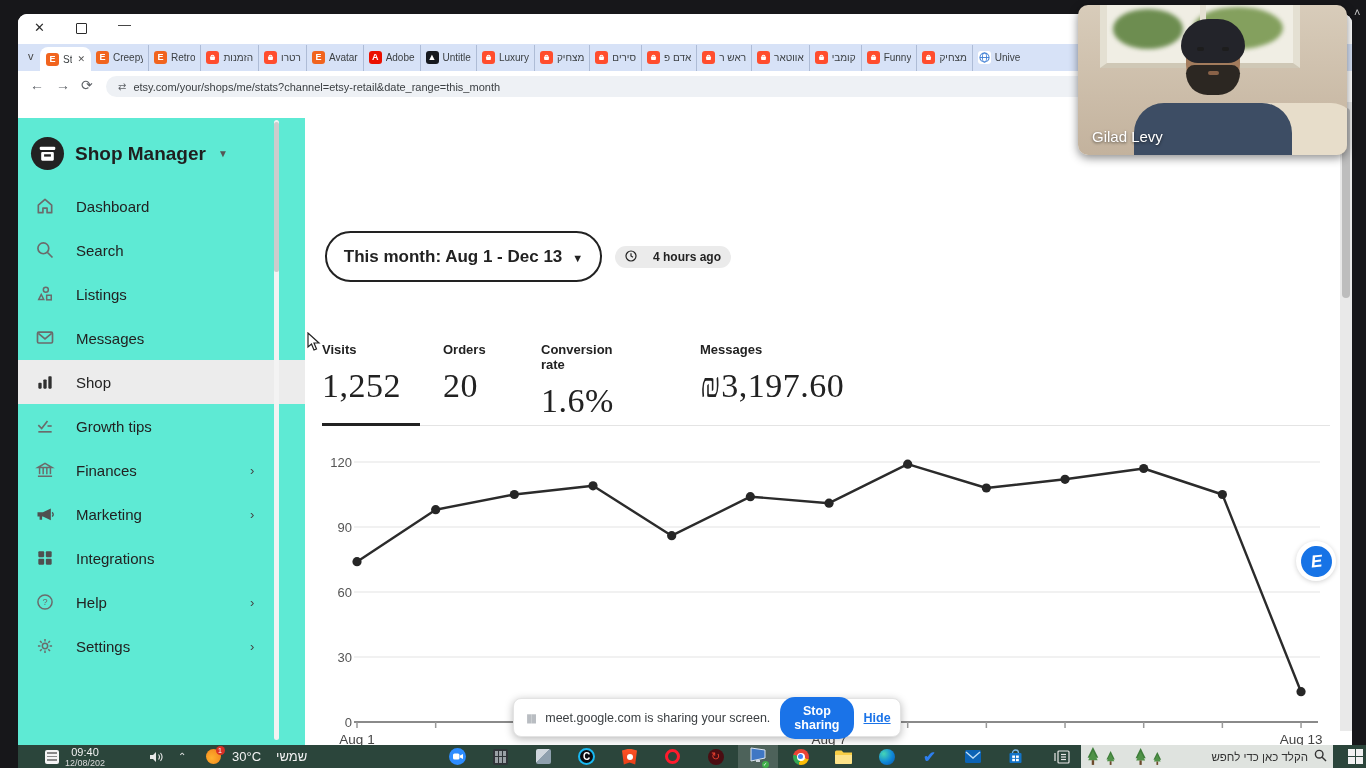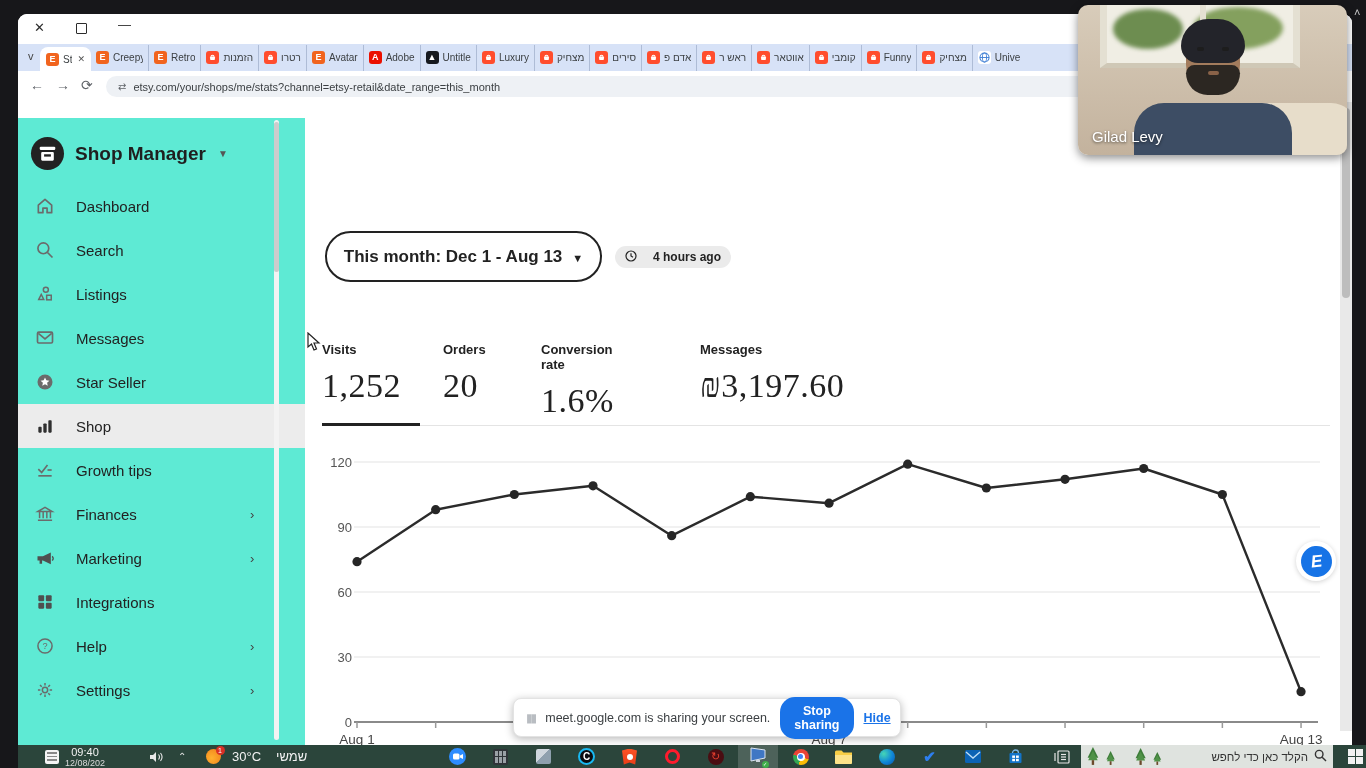--- a/index.html
+++ b/index.html
@@ -332,29 +332,20 @@
             </div>
             <div class="sbitem">
               <span class="sbicon">
                 <svg viewBox="0 0 24 24" fill="none" stroke="#6b6b6b" stroke-width="2">
                   <rect x="3" y="5" width="18" height="13" rx="1.5"></rect>
                   <path d="M4 6.5 L12 13 L20 6.5"></path>
                 </svg>
               </span>
               <span class="sblabel">Messages</span>
             </div>
-            <div class="sbitem">
-              <span class="sbicon">
-                <svg viewBox="0 0 24 24">
-                  <circle cx="12" cy="12" r="9" fill="#6b6b6b"></circle>
-                  <path d="M12 6.6 l1.6 3.4 3.7.4 -2.8 2.5 .8 3.6 L12 14.6 8.7 16.5 l.8 -3.6 -2.8 -2.5 3.7 -.4 Z" fill="#fff"></path>
-                </svg>
-              </span>
-              <span class="sblabel">Star Seller</span>
-            </div>
             <div class="sbitem active">
               <span class="sbicon">
                 <svg viewBox="0 0 24 24">
                   <rect x="4" y="13" width="4" height="7" rx="1" fill="#2f2f2f"></rect>
                   <rect x="10" y="9" width="4" height="11" rx="1" fill="#2f2f2f"></rect>
                   <rect x="16" y="5" width="4" height="15" rx="1" fill="#2f2f2f"></rect>
                 </svg>
               </span>
               <span class="sblabel">Shop</span>
             </div>
@@ -423,21 +414,21 @@
               <span class="sblabel">Settings</span>
               <span class="sbchev">›</span>
             </div>
           </div>
         <div id="sb-scroll">
             <div id="sb-thumb"></div>
           </div>
       </div>
 
       <div id="datepill">
-        <span class="txt">This month: Dec 1 - Aug 13</span>
+        <span class="txt">This month: Aug 1 - Dec 13</span>
         <span class="car">▼</span>
       </div>
 
       <div id="updated">
         <span>
           <svg width="12" height="12" viewBox="0 0 12 12">
               <circle cx="6" cy="6" r="5" fill="none" stroke="#222" stroke-width="1.2"></circle>
               <path d="M6 3.2 V6 L8 7.2" fill="none" stroke="#222" stroke-width="1.2"></path>
             </svg>
         </span>

